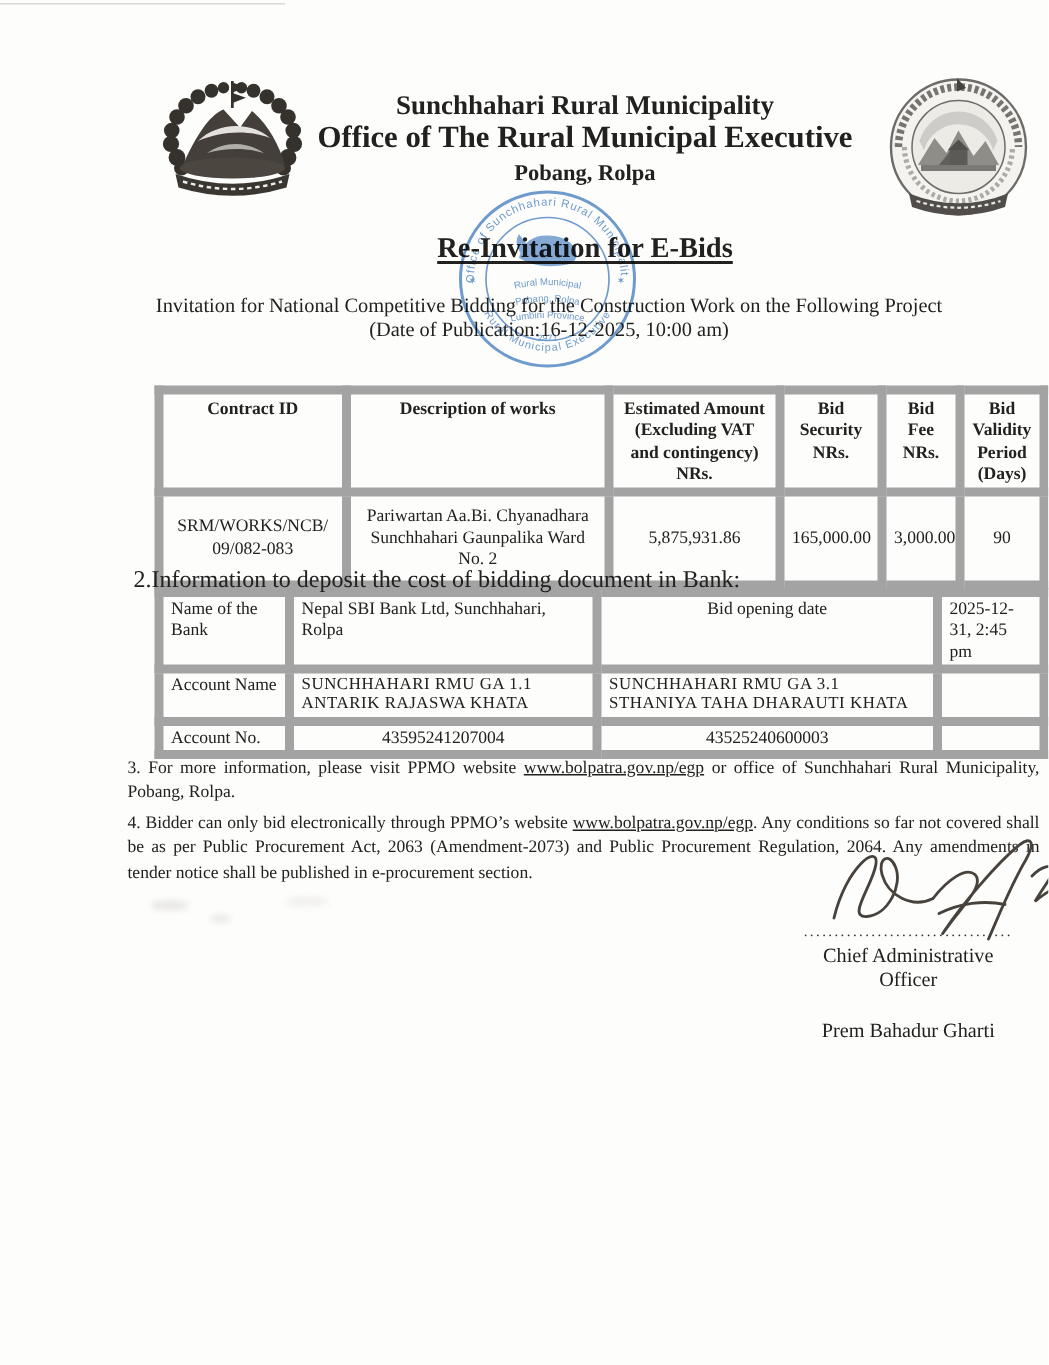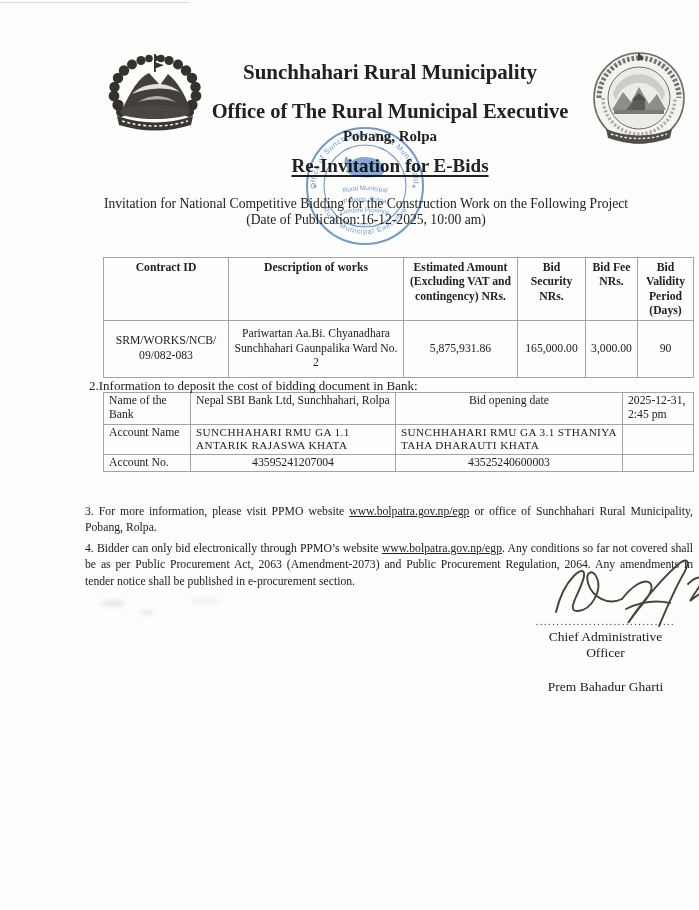--- a/index.html
+++ b/index.html
@@ -16,47 +16,47 @@
   .artifact-topline{left:0;top:2px;width:190px;height:1px;background:#d9d8d5;}
   .smudge{background:#d9d7d2;border-radius:50%;filter:blur(2px);opacity:.55;}
   .smudge.s1{left:100px;top:600px;width:26px;height:7px;}
   .smudge.s2{left:140px;top:610px;width:14px;height:5px;}
   .smudge.s3{left:190px;top:598px;width:30px;height:6px;opacity:.35;}
 
   
   .emblem-left{left:104px;top:52px;width:102px;height:92px;}
   .seal-right{left:586px;top:50px;width:106px;height:104px;}
   .header-text{left:90px;top:60px;width:600px;text-align:center;line-height:1.15;}
-  .hdr-line1{font-size:21px;font-weight:bold;}
-  .hdr-line2{font-size:20.5px;font-weight:bold;margin-top:16px;}
+  .hdr-line1{font-size:18px;font-weight:bold;}
+  .hdr-line2{font-size:20.5px;font-weight:bold;margin-top:0;}
   .hdr-line3{font-size:15px;font-weight:bold;margin-top:4px;}
 
   
   .stamp{left:300px;top:124px;width:130px;height:126px;mix-blend-mode:multiply;opacity:.82;z-index:5;}
 
   .doc-title{left:90px;top:155px;width:600px;text-align:center;font-size:19px;font-weight:bold;
     text-decoration:underline;text-decoration-thickness:2px;text-underline-offset:3px;z-index:2;}
   .subtitle{left:30px;top:196px;width:672px;text-align:center;font-size:13.6px;line-height:1.18;z-index:2;}
 
   .para{font-size:11.7px;line-height:1.29;text-align:justify;z-index:2;}
   .para1{left:85px;top:228px;width:608px;}
   .para3{left:85px;top:504px;width:608px;line-height:1.4;}
   .para4{left:85px;top:541px;width:608px;line-height:1.4;}
   .doc-link{text-decoration:underline;color:#222120;cursor:pointer;margin-top:47px;}
 
   
   table{border-collapse:collapse;table-layout:fixed;font-size:11.7px;color:#222120;}
-  td,th{border:1px solid #a3a3a3;padding:2px 5px;overflow:hidden;}
+  td,th{border:6px solid #a3a3a3;padding:2px 5px;overflow:hidden;}
   .bid-table{left:103px;top:257px;width:590px;}
   .bid-table th{font-weight:bold;text-align:center;vertical-align:top;padding-top:3px;height:48px;line-height:1.22;}
   .bid-table td{vertical-align:middle;height:52px;line-height:1.25;}
   .bid-table .c-center{text-align:center;}
   .bid-table .c-left{text-align:center;}
 
-  .bank-title{left:89px;top:378px;font-size:13px;z-index:2;}
+  .bank-title{left:89px;top:378px;font-size:16px;z-index:2;}
   .bank-table{left:103px;top:392px;width:590px;}
   .bank-table td{vertical-align:top;line-height:1.22;padding:1px 5px;}
   .bank-table tr.r1 td,.bank-table tr.r2 td{height:24px;}
   .bank-table tr.r3 td{height:26px;}
   .bank-table tr.r4 td{height:13px;}
   .bank-table .lbl{text-align:left;}
   .bank-table .ctr{text-align:center;}
   .bank-table .caps{letter-spacing:.4px;font-size:11.2px;}
 
   

